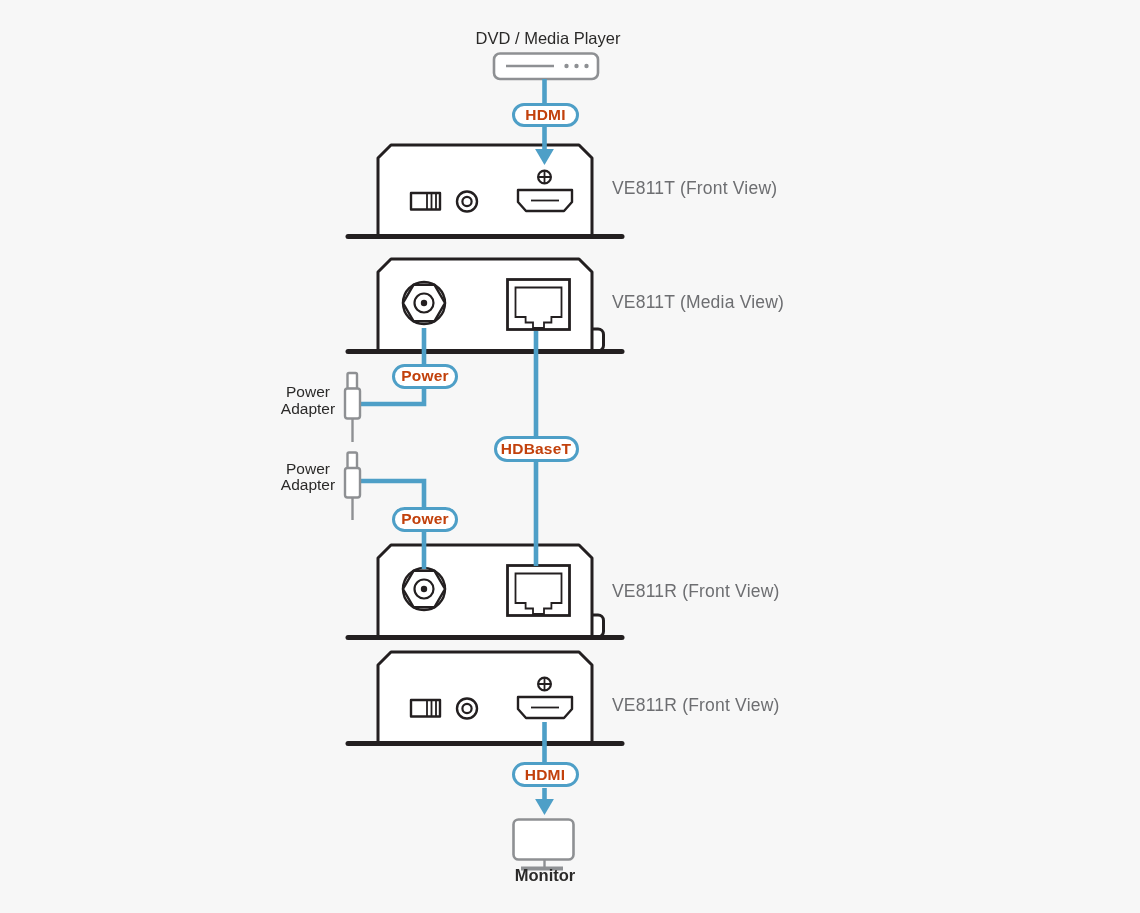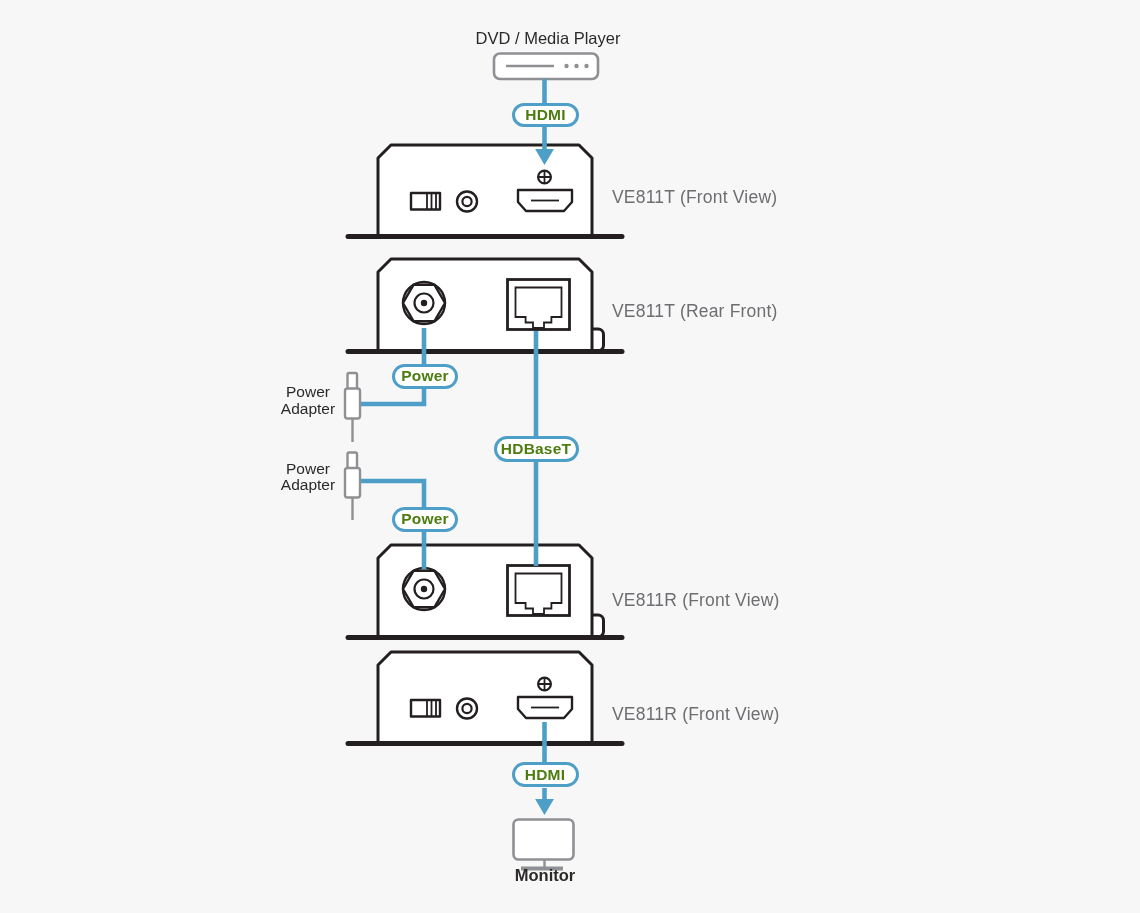--- a/index.html
+++ b/index.html
@@ -25,23 +25,23 @@
   .bluefill{fill:var(--accent);stroke:none;}
   .gray26{stroke:var(--shape-gray);stroke-width:2.6;fill:#fff;}
   .gray24{stroke:var(--shape-gray);stroke-width:2.4;fill:#fff;}
   .grayline{stroke:var(--shape-gray);stroke-width:2.4;fill:none;}
   .grayline4{stroke:var(--shape-gray);stroke-width:4;fill:none;}
   .grayfill{fill:var(--shape-gray);stroke:none;}
 
   
   .pill{position:absolute;box-sizing:border-box;background:#fff;border:3px solid var(--accent);
         border-radius:14px;display:flex;align-items:center;justify-content:center;
-        font-weight:bold;font-size:15.5px;color:#4d7c0f;letter-spacing:.2px;}
+        font-weight:bold;font-size:15.5px;color:#c2410c;letter-spacing:.2px;}
   .device-label{position:absolute;left:612px;font-size:17.5px;color:var(--label-gray);
-        letter-spacing:.2px;white-space:nowrap;margin-top:9px;}
+        letter-spacing:.2px;white-space:nowrap;}
   .plain-label{position:absolute;color:var(--dark-text);font-size:16.5px;text-align:center;}
   .adapter-label{position:absolute;width:100px;text-align:center;color:var(--dark-text);
         font-size:15.5px;line-height:16.5px;}
 </style>
 </head>
 <body>
 
 <div class="stage">
 
   <svg width="1140" height="913" viewBox="0 0 1140 913">
@@ -122,21 +122,21 @@
       <path class="grayline" d="M544.5,859.5 V868"></path>
       <path class="grayline4" d="M521,868.5 H563"></path>
     </g>
   </svg>
 
   <div class="plain-label" style="left:448px;top:29px;width:200px;">DVD / Media Player</div>
 
   <div class="pill" style="left:512px;top:102.5px;width:67px;height:24px;">HDMI</div>
 
   <div class="device-label" style="top:178px;">VE811T (Front View)</div>
-  <div class="device-label" style="top:292px;">VE811T (Rear Front)</div>
+  <div class="device-label" style="top:292px;">VE811T (Media View)</div>
 
   <div class="pill" style="left:392px;top:363.5px;width:66px;height:25px;">Power</div>
 
   <div class="adapter-label" style="left:258px;top:384px;">
     <div>Power</div>
     <div>Adapter</div>
   </div>
 
   <div class="pill" style="left:493.5px;top:436px;width:85px;height:26px;">HDBaseT</div>
 

